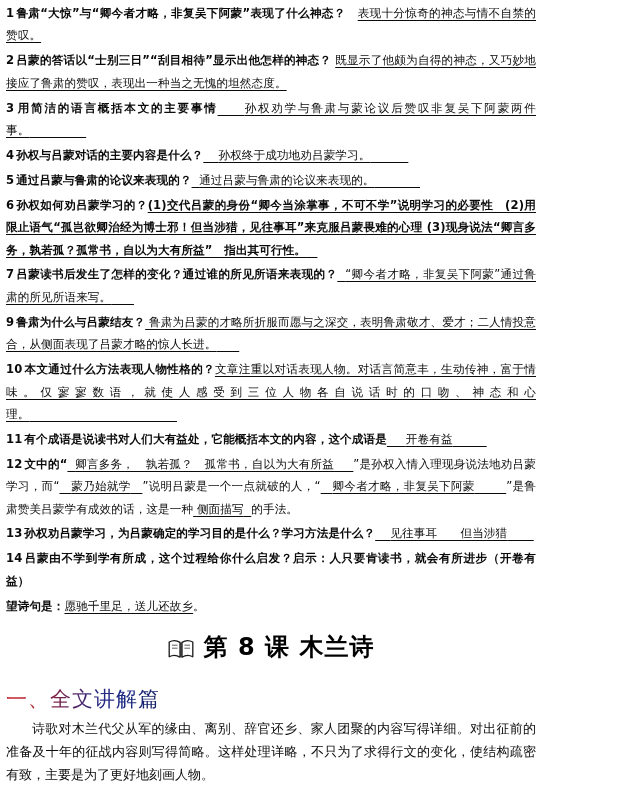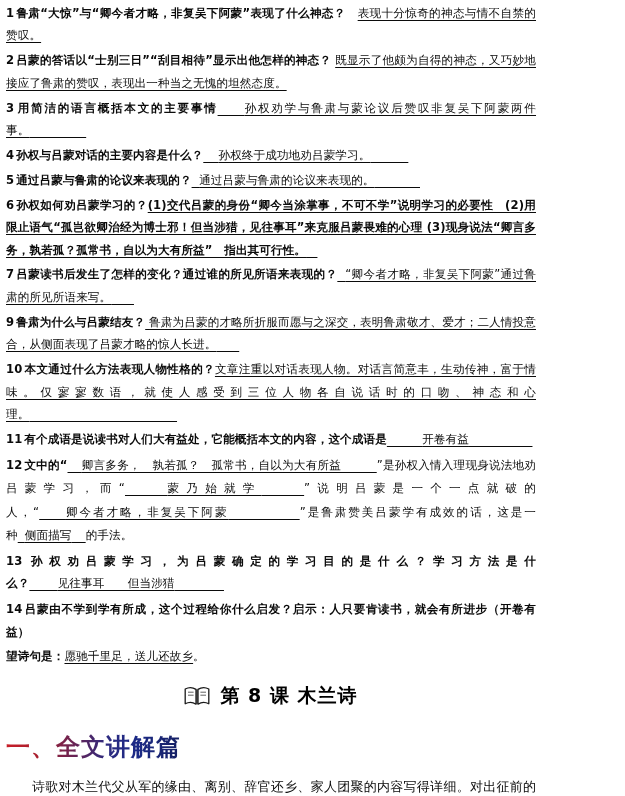--- a/index.html
+++ b/index.html
@@ -40,53 +40,52 @@
   }
   .ans {
     text-decoration: underline;
     text-underline-offset: 3px;
     font-weight: normal;
   }
   .blank {
     text-decoration: underline;
     text-underline-offset: 3px;
     white-space: pre;
-    font-family: Liberation Mono, monospace;
   }
   .gap { white-space: pre; }
   .marker { font-weight: bold; }
 
   
   .qa + .qa { margin-top: 2.5px; }
 
   
   .lesson-title {
     text-align: center;
     margin: 14px 0 6px 0;
-    font-size: 19px;
+    font-size: 24px;
     font-weight: bold;
     letter-spacing: 1px;
     color: #000;
     display: flex;
     align-items: center;
     justify-content: center;
     gap: 10px;
   }
   .book-icon {
     display: inline-block;
     width: 26px;
     height: 20px;
     flex: 0 0 auto;
   }
 
   
   .section-heading {
-    margin: 16px 0 12px 0;
-    font-size: 24px;
-    font-weight: bold;
+    margin: 16px 0 4px 0;
+    font-size: 21px;
+    font-weight: normal;
     letter-spacing: 1px;
     background: linear-gradient(90deg,
         #c81e28 0%,
         #a8202f 18%,
         #6b2352 38%,
         #2c2a80 58%,
         #1b2a86 75%,
         #151f63 100%);
     -webkit-background-clip: text;
     background-clip: text;

